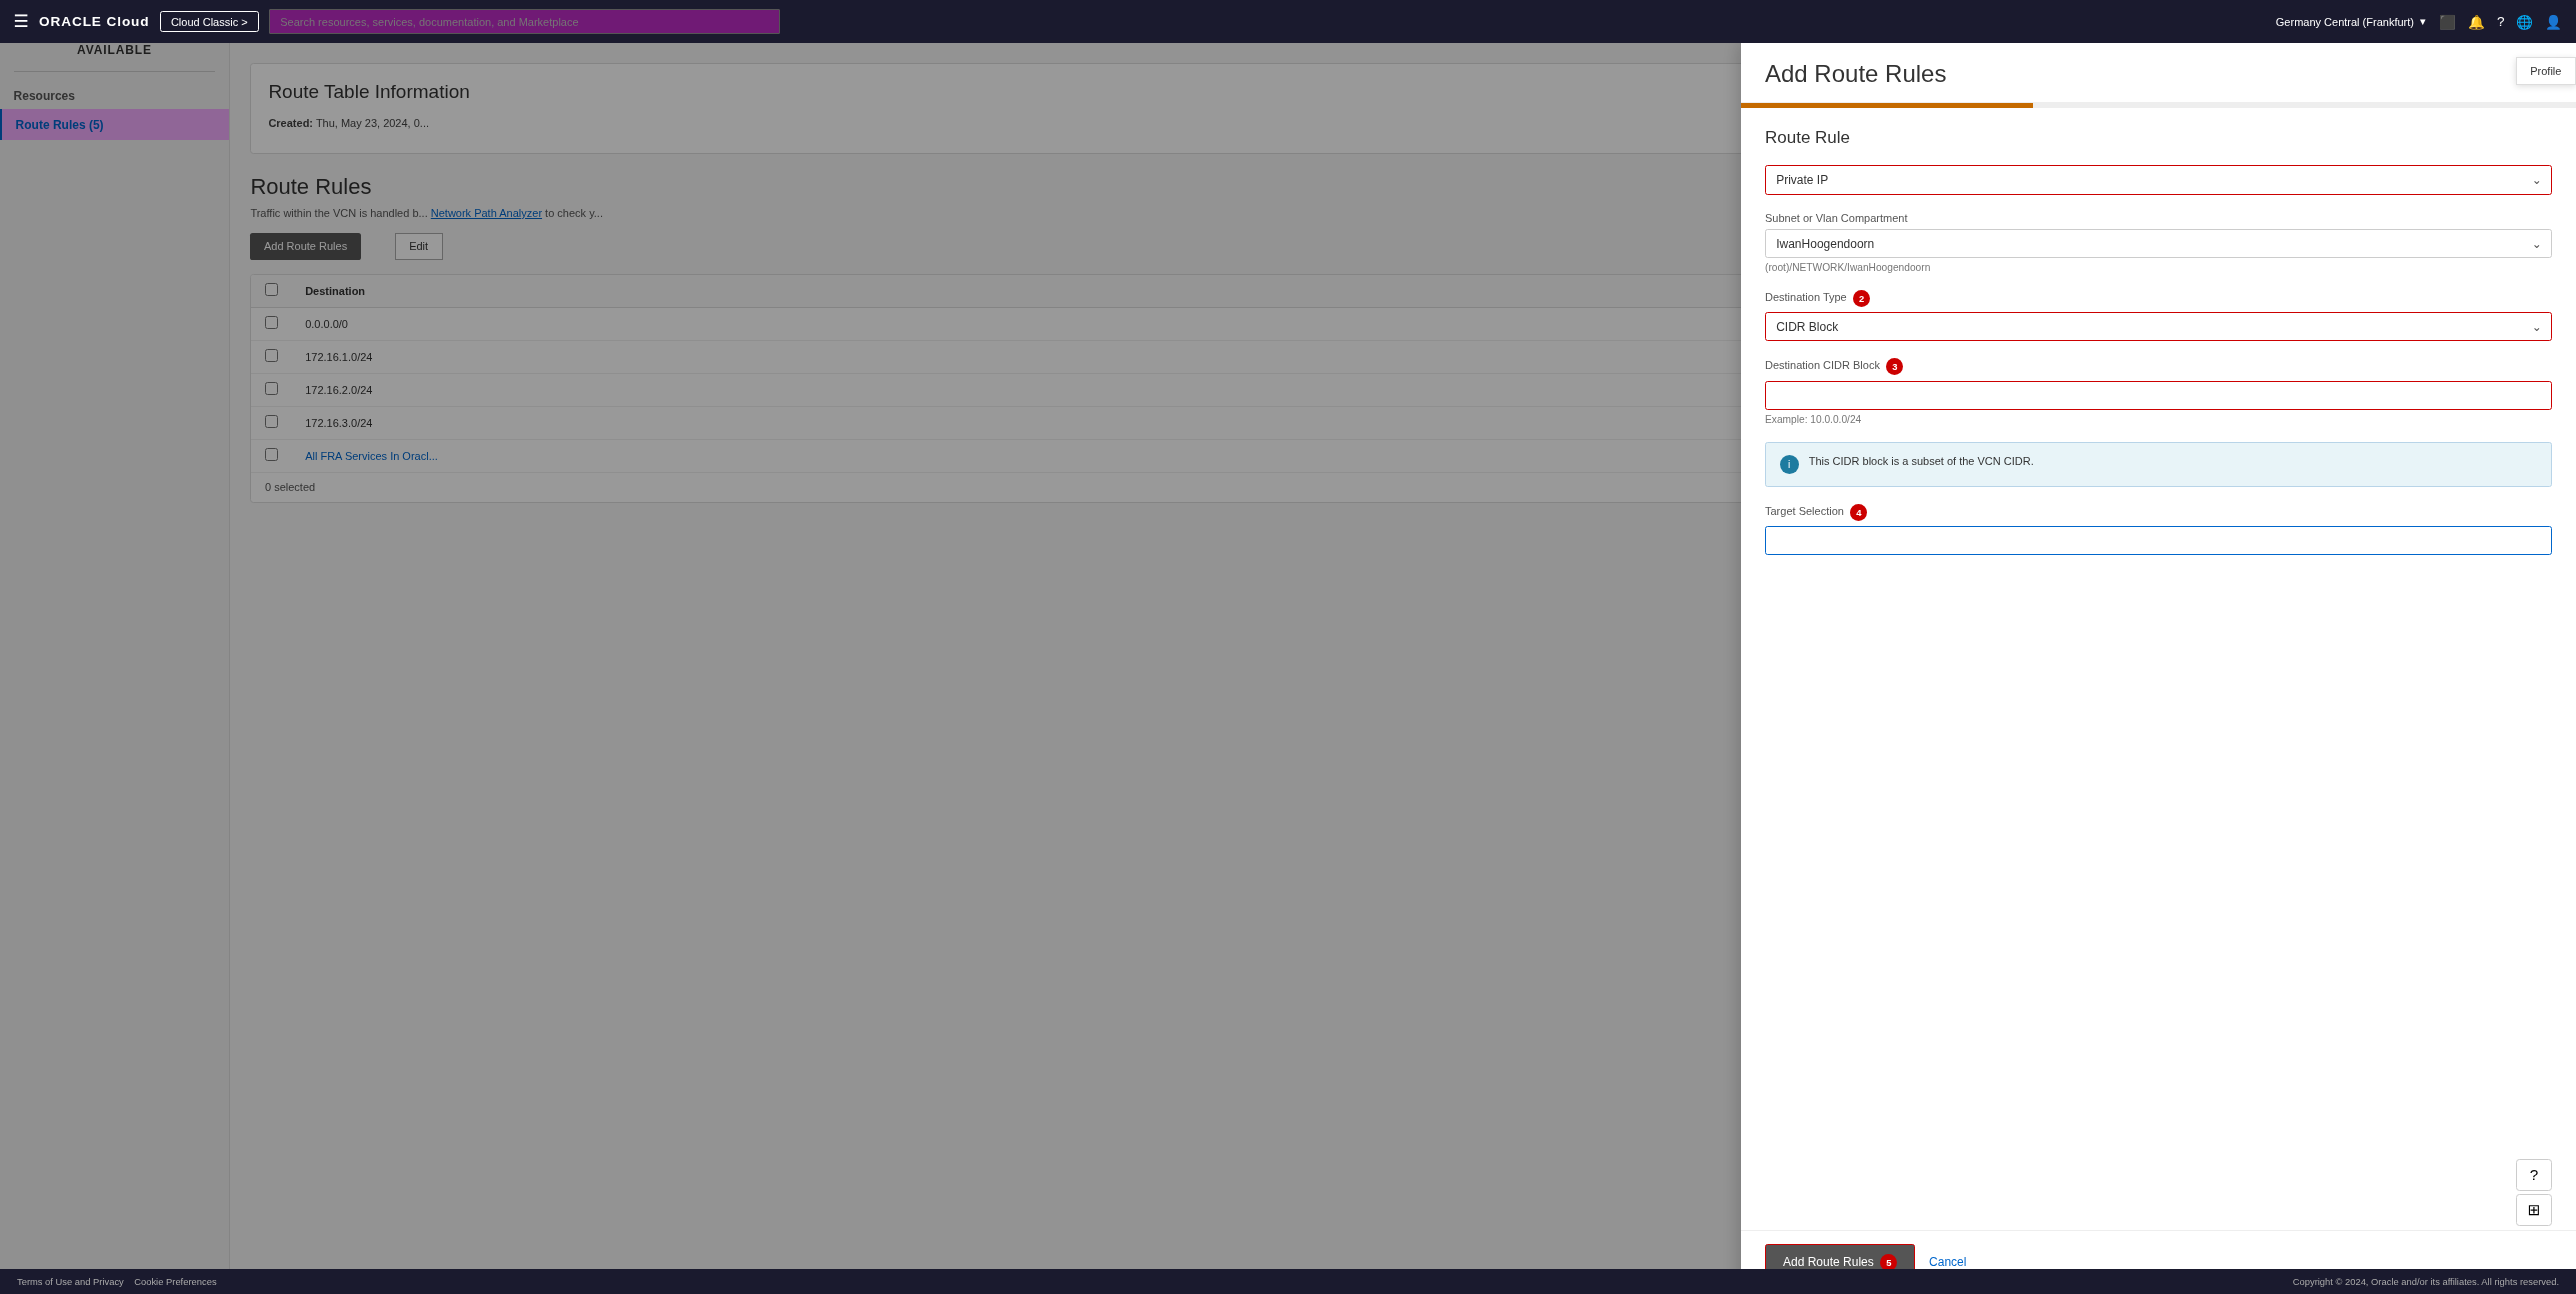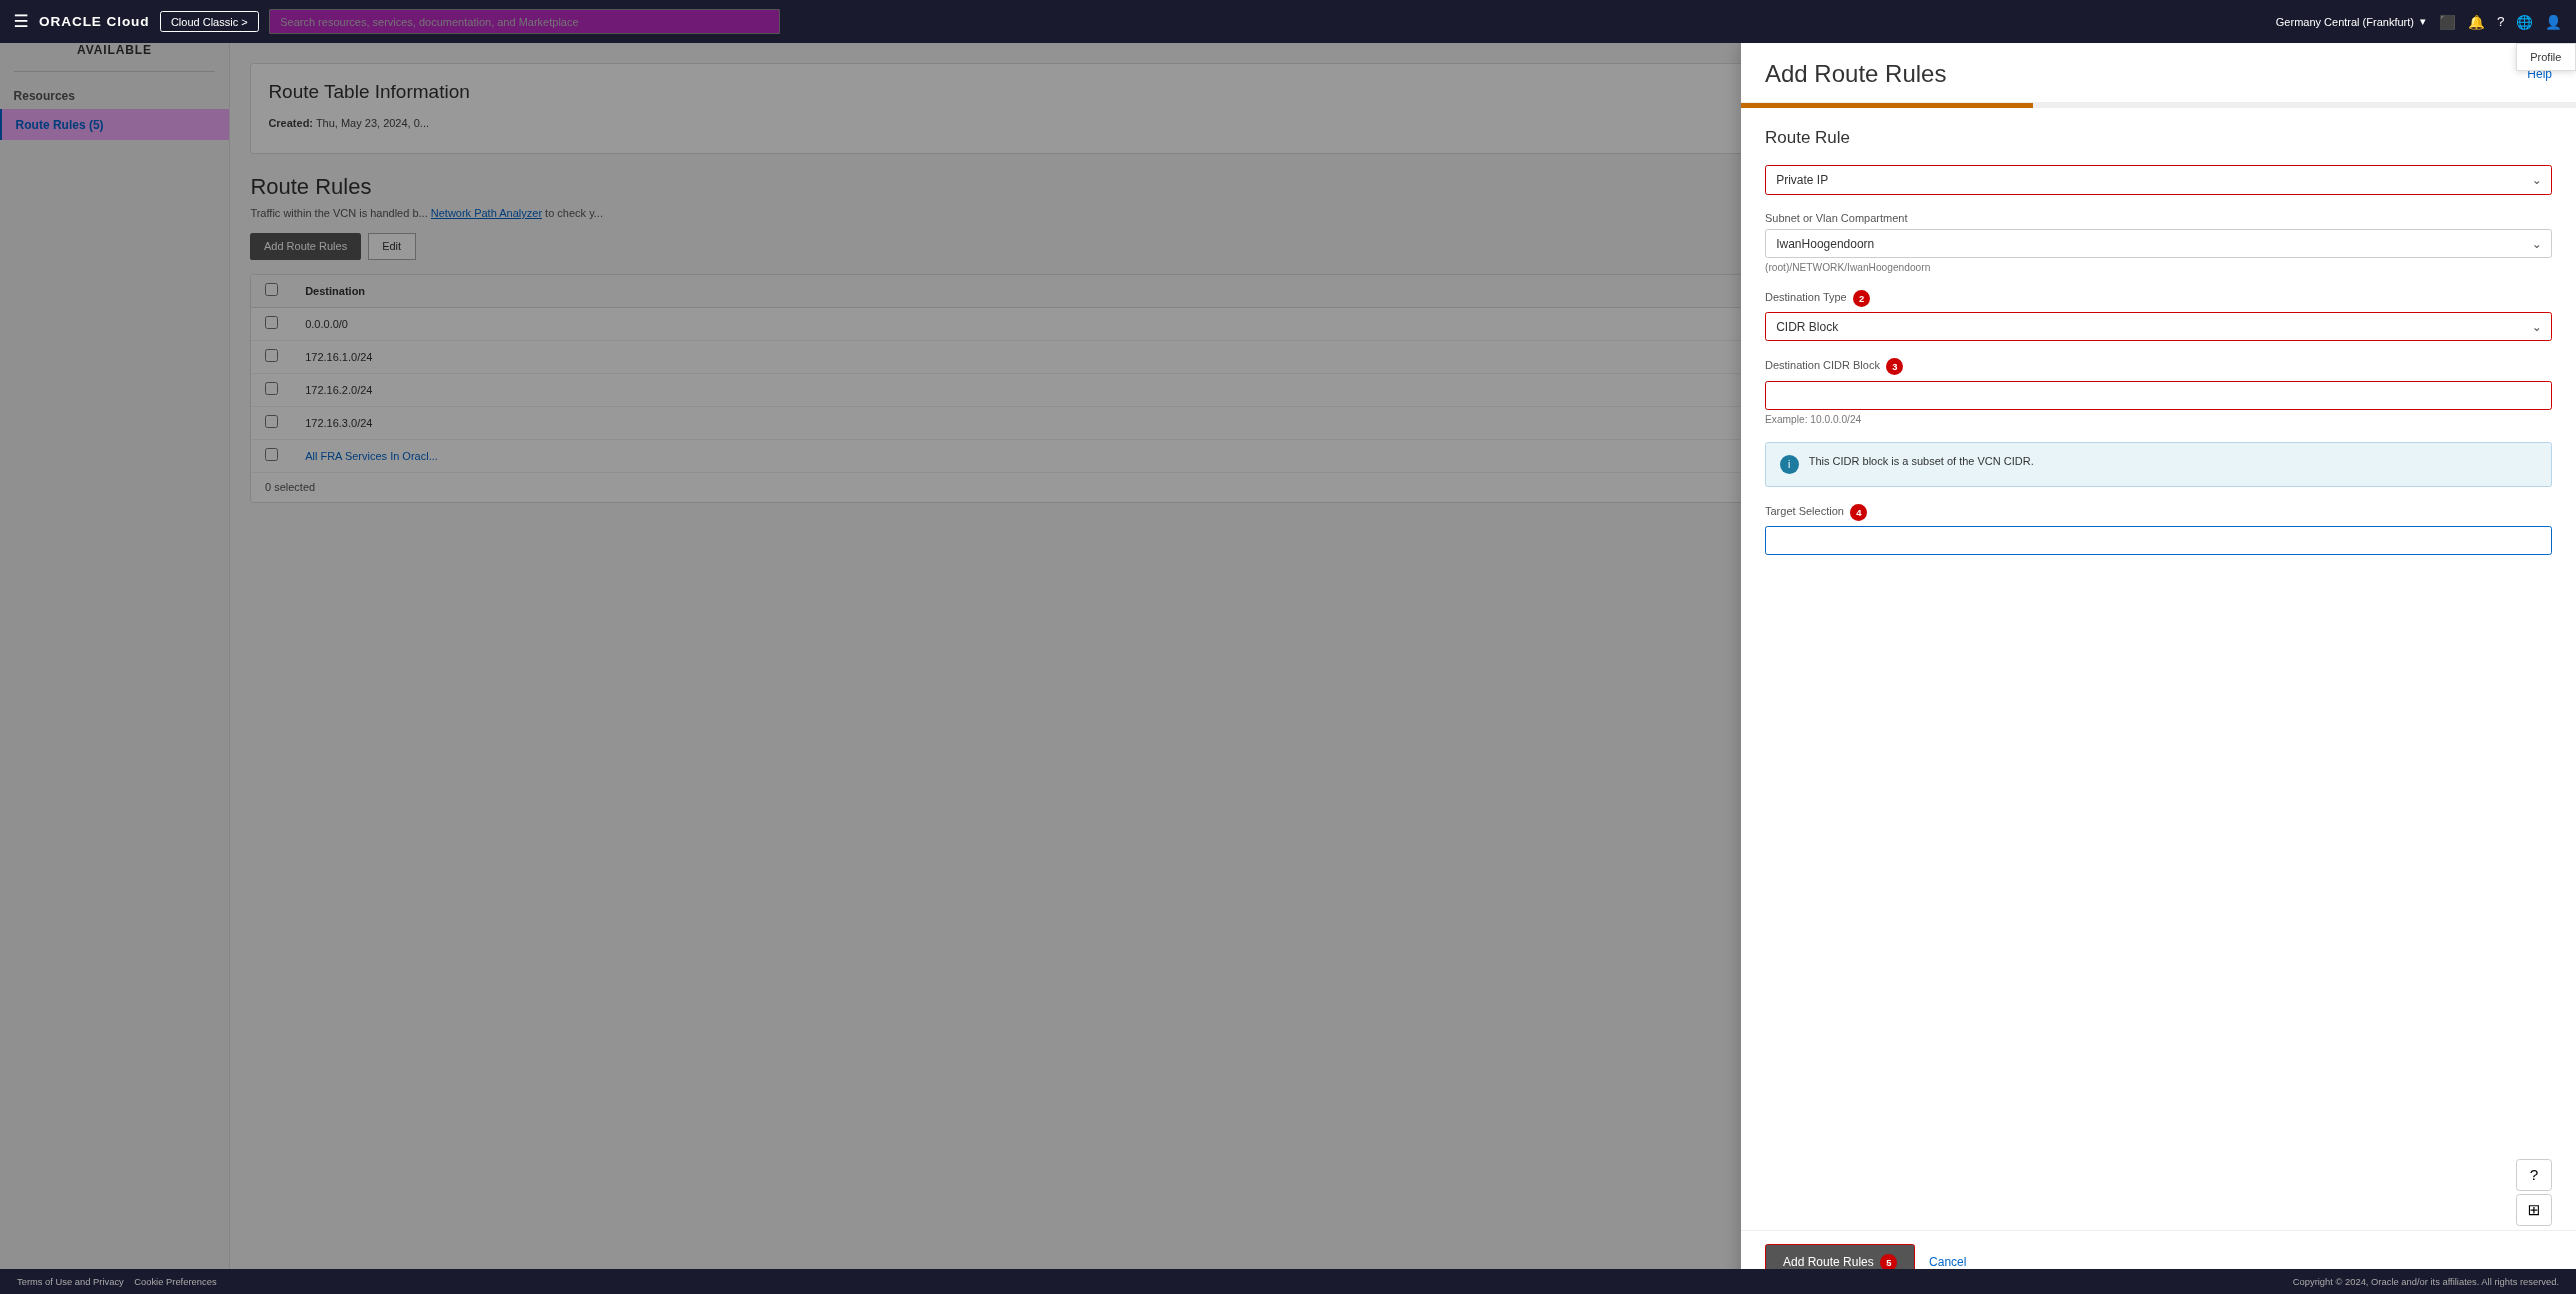--- a/index.html
+++ b/index.html
@@ -154,20 +154,21 @@
       font-size: 11px;
     }
     .btn-secondary {
       background: white;
       color: #333;
       border: 0.9px solid #aaa;
       padding: 6.8px 13.6px;
       border-radius: 0;
       cursor: pointer;
       font-size: 11px;
+      margin-left: 27px;
     }
 
     .table-container {
       background: white;
       border: 0.9px solid #ddd;
       border-radius: 3.4px;
       overflow: hidden;
     }
     .data-table { width: 100%; border-collapse: collapse; }
     .data-table th {
@@ -378,21 +379,21 @@
       padding: 6.8px 17px;
       display: flex;
       justify-content: space-between;
       z-index: 200;
     }
     .bottom-bar a { color: #aaa; text-decoration: none; }
 
     
     .profile-tooltip {
       position: fixed;
-      top: 43px;
+      top: 57px;
       right: 0;
       background: white;
       border: 0.9px solid #ddd;
       padding: 6.8px 13.6px;
       font-size: 11px;
       color: #333;
       z-index: 150;
       box-shadow: 0 1.7px 6.8px rgba(0,0,0,0.15);
     }
 

